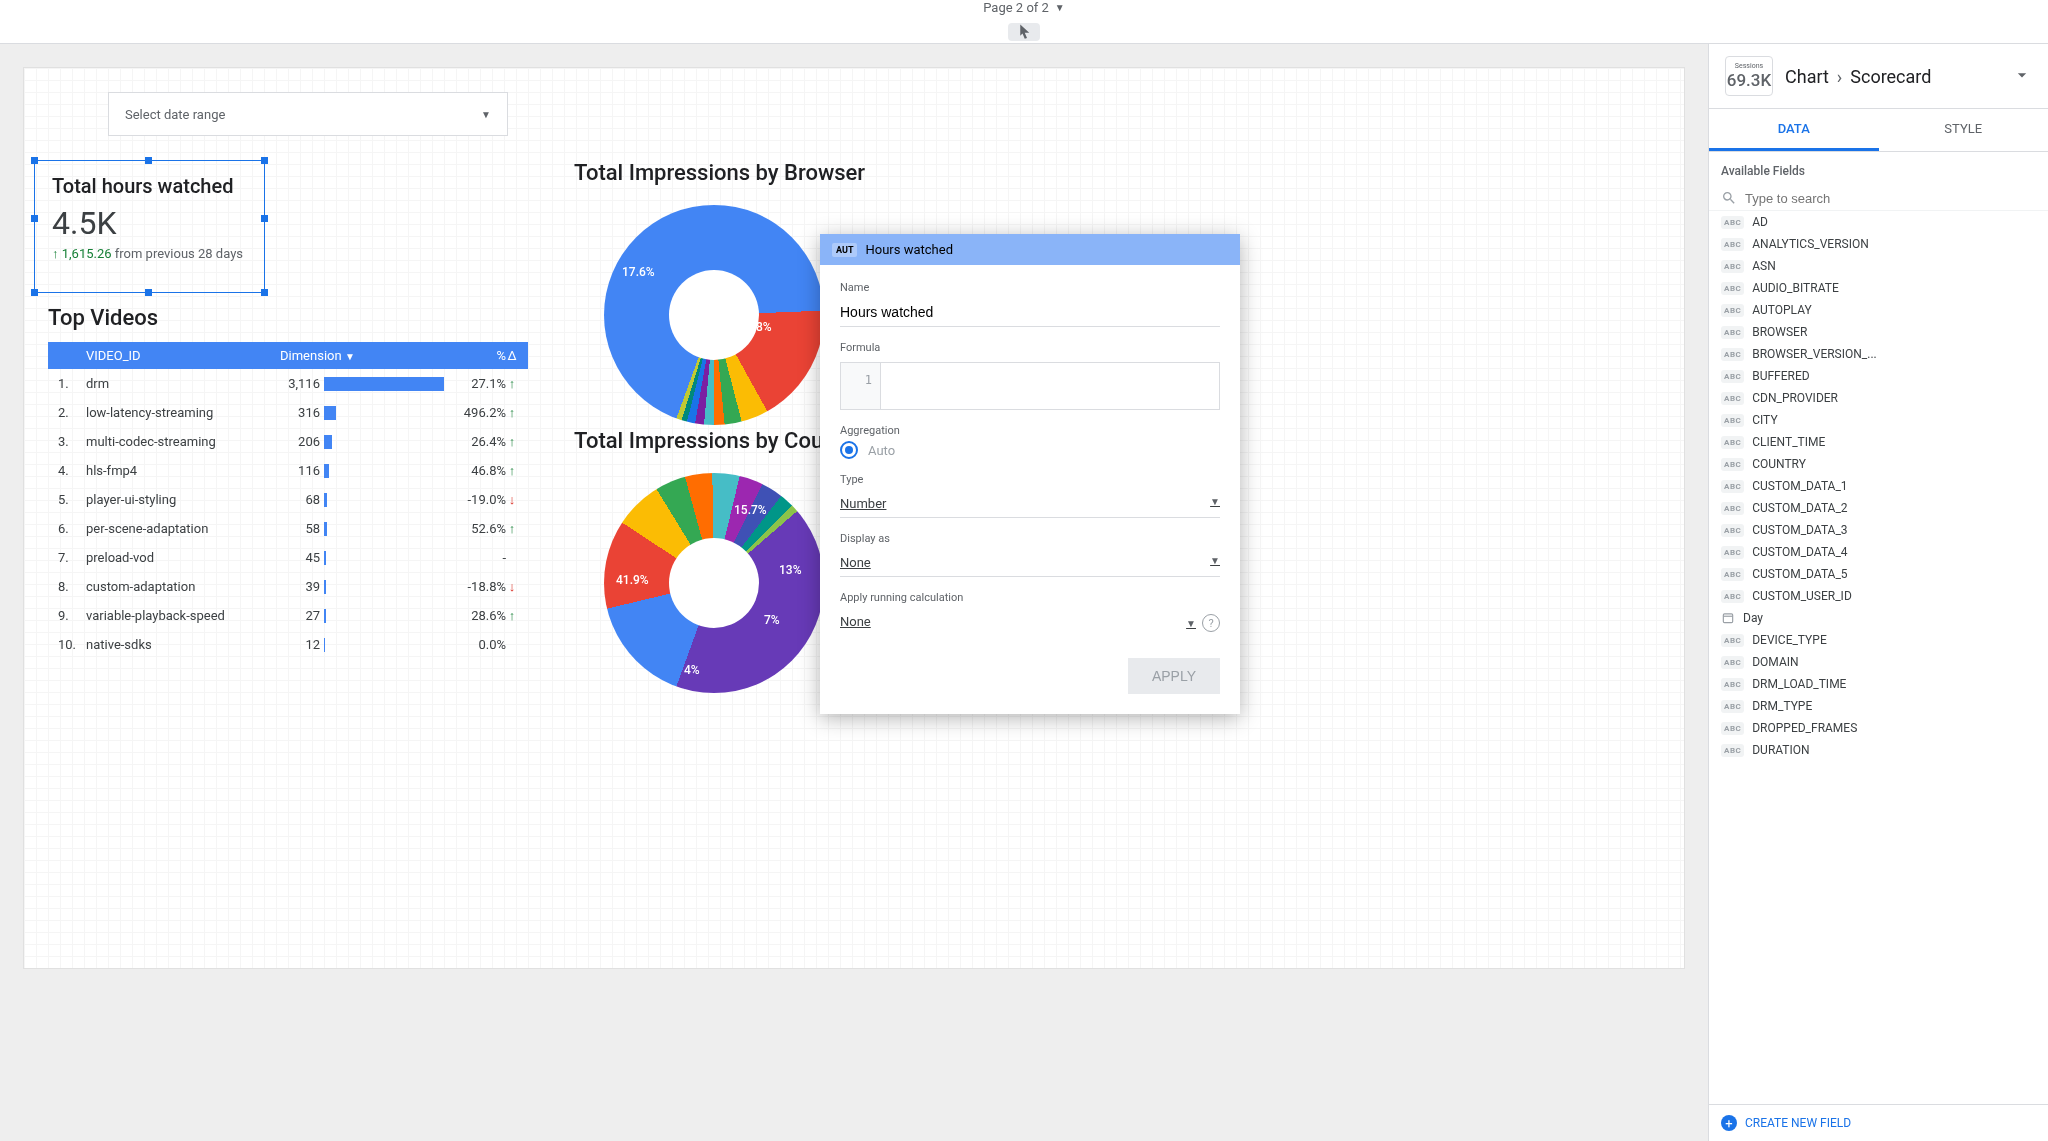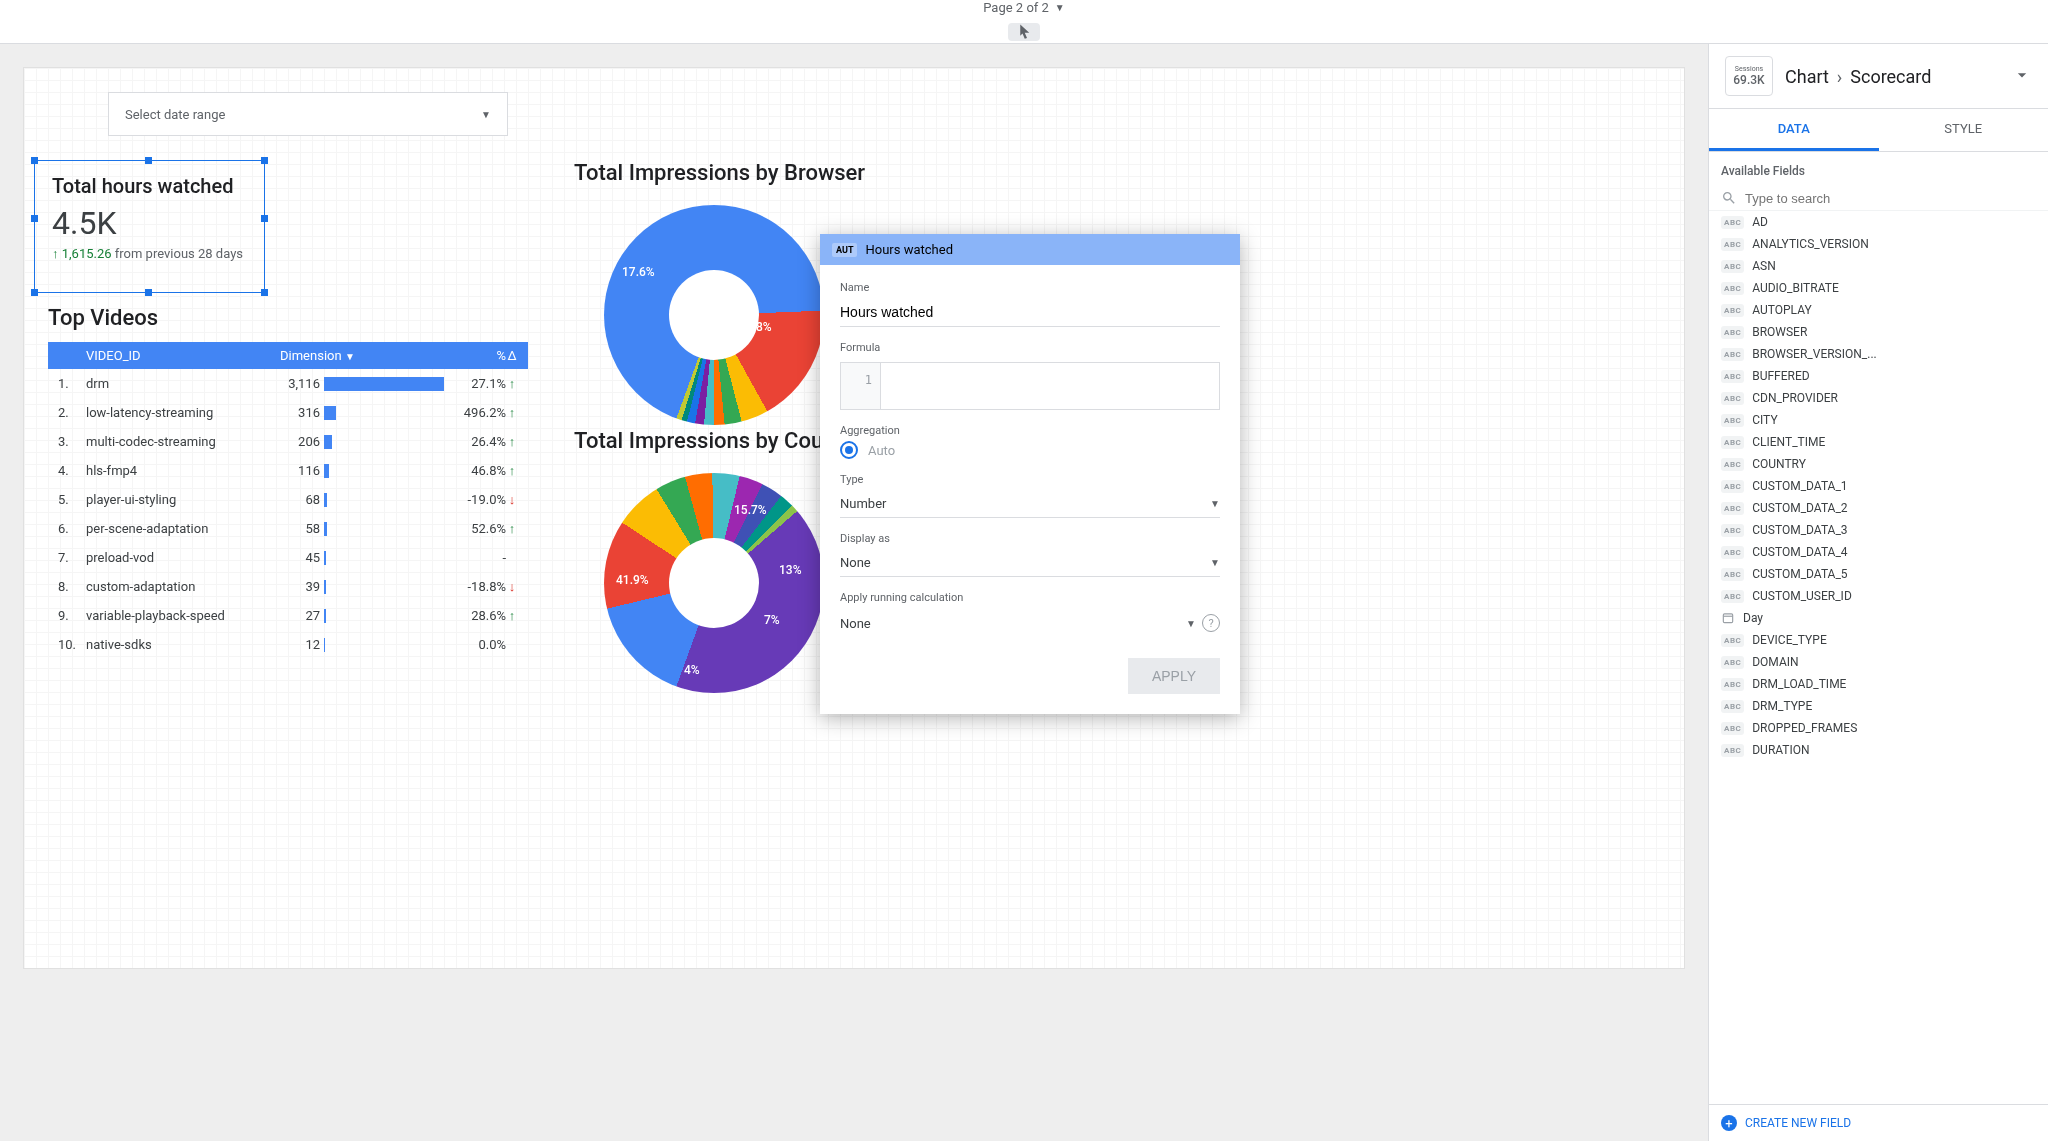--- a/index.html
+++ b/index.html
@@ -90,21 +90,21 @@
 .popup-body .popup-label:first-child { margin-top: 0; }
 .popup-input { width: 100%; border: none; border-bottom: 1px solid #dadce0; padding: 6px 0; font-size: 14px; outline: none; }
 .formula-box { border: 1px solid #dadce0; display: flex; margin-top: 8px; min-height: 48px; }
 .formula-gutter { width: 40px; background: #f8f9fa; border-right: 1px solid #dadce0; padding: 10px 8px; text-align: right; color: #9aa0a6; font-size: 12px; font-family: monospace; }
 .formula-code { flex: 1; padding: 10px 12px; font-family: monospace; font-size: 13px; display:flex; align-items:flex-start; gap:6px; flex-wrap:wrap; }
 .formula-code .kw { background: #e8eaed; padding: 2px 6px; border-radius: 3px; font-size: 11px; font-weight: 700; color:#5f6368; }
 .formula-code .dim { background: #e8eaed; padding: 2px 6px; border-radius: 3px; }
 .radio-row { display: flex; align-items: center; gap: 10px; margin-top: 4px; }
 .radio { width: 18px; height: 18px; border: 2px solid #1a73e8; border-radius: 50%; display: flex; align-items: center; justify-content: center; }
 .radio .dot { width: 8px; height: 8px; background: #1a73e8; border-radius: 50%; }
-.select-row { display: flex; align-items: center; justify-content: space-between; border-bottom: 1px solid #dadce0; padding: 6px 0; cursor:pointer; }
+.select-row { display: flex; justify-content: space-between; border-bottom: 1px solid #dadce0; padding: 6px 0; cursor:pointer;text-decoration:underline; }
 .apply-btn { margin-top: 20px; float: right; background: #e8eaed; color: #9aa0a6; border: none; padding: 10px 24px; font-size: 14px; font-weight: 500; cursor: pointer; }
 .help-circ { width:18px; height:18px; border:1.5px solid #9aa0a6; border-radius:50%; display:inline-flex; align-items:center; justify-content:center; font-size:11px; color:#9aa0a6; margin-left:6px; }
 
 svg.icon { width: 18px; height: 18px; }
 .caret { font-size: 10px; color: #5f6368; }
 </style>
 </head>
 <body>
 
 <div class="toolbar">
@@ -397,21 +397,21 @@
         <button class="apply-btn">APPLY</button>
         <div style="clear:both"></div>
       </div>
     </div>
   </div>
 
   <div class="right-panel">
     <div class="rp-head">
       <div class="rp-thumb">
         <span style="font-size:7px;">Sessions</span>
-        <span style="font-size:12px; font-weight:500;">69.3K</span>
+        <span style="font-size:17px; font-weight:500;">69.3K</span>
       </div>
       <div class="rp-title">
         <span>Chart</span>
         <span style="color:#5f6368;">›</span>
         <span>Scorecard</span>
       </div>
       <span class="spacer"></span>
       <span style="cursor:pointer;">
         <svg width="20" height="20" viewBox="0 0 24 24">
             <path fill="#5f6368" d="M7 10l5 5 5-5z"></path>

